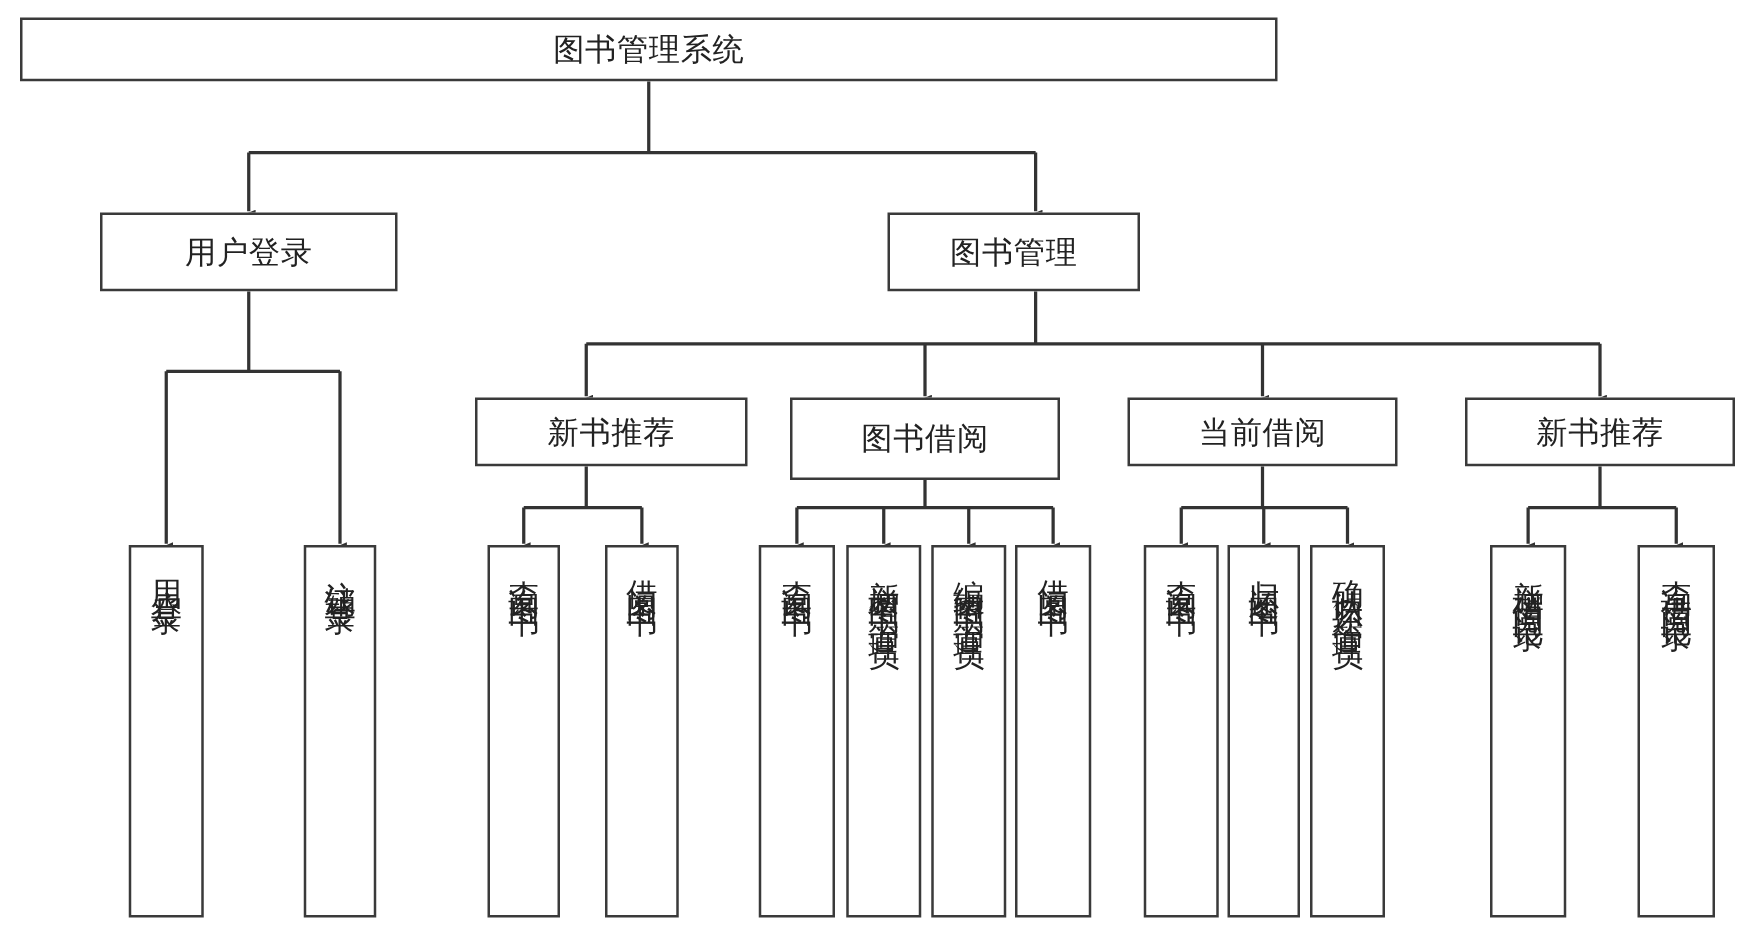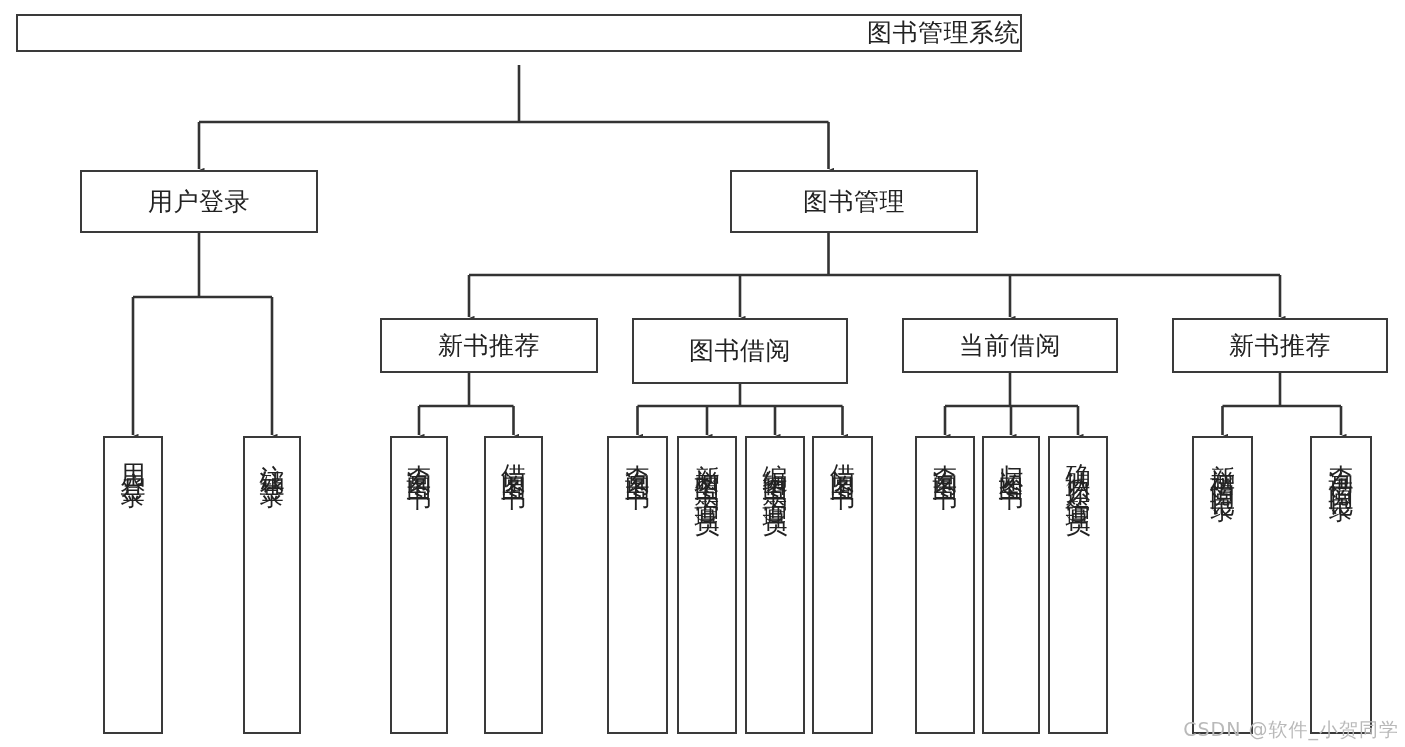--- a/index.html
+++ b/index.html
@@ -96,27 +96,27 @@
         <path d="M1011,406 L1011,435" marker-end="url(#arrow)"></path>
         <path d="M1078,406 L1078,435" marker-end="url(#arrow)"></path>
         <path d="M1280,373 L1280,406"></path>
         <path d="M1222.5,406 L1341,406"></path>
         <path d="M1222.5,406 L1222.5,435" marker-end="url(#arrow)"></path>
         <path d="M1341,406 L1341,435" marker-end="url(#arrow)"></path>
       </g>
   </svg>
 
   <div id="node-layer">
-      <div class="node h root" style="left: 16px; top: 14px; width: 1006px; height: 38px; justify-content: flex-end;">
+      <div class="node h root" style="left: 16px; top: 14px; width: 1006px; height: 51px;">
         <span class="lbl">图书管理系统</span>
       </div>
       <div class="node h" style="left: 80px; top: 170px; width: 238px; height: 63px;">
         <span class="lbl">用户登录</span>
       </div>
-      <div class="node h" style="left: 710px; top: 170px; width: 248px; height: 63px; margin-left: 20px;">
+      <div class="node h" style="left: 710px; top: 170px; width: 202px; height: 63px;">
         <span class="lbl">图书管理</span>
       </div>
       <div class="node h" style="left: 380px; top: 318px; width: 218px; height: 55px;">
         <span class="lbl">新书推荐</span>
       </div>
       <div class="node h" style="left: 632px; top: 318px; width: 216px; height: 66px;">
         <span class="lbl">图书借阅</span>
       </div>
       <div class="node h" style="left: 902px; top: 318px; width: 216px; height: 55px;">
         <span class="lbl">当前借阅</span>
@@ -158,14 +158,13 @@
         <span class="lbl">确认归还（管理员）</span>
       </div>
       <div class="node v" style="left: 1192px; top: 436px; width: 61px; height: 298px;">
         <span class="lbl">新增借阅记录</span>
       </div>
       <div class="node v" style="left: 1310px; top: 436px; width: 62px; height: 298px;">
         <span class="lbl">查询借阅记录</span>
       </div>
     </div>
 
-  <div class="watermark">CSDN @软件_小贺同学</div>
 </div>
 
 </body></html>

